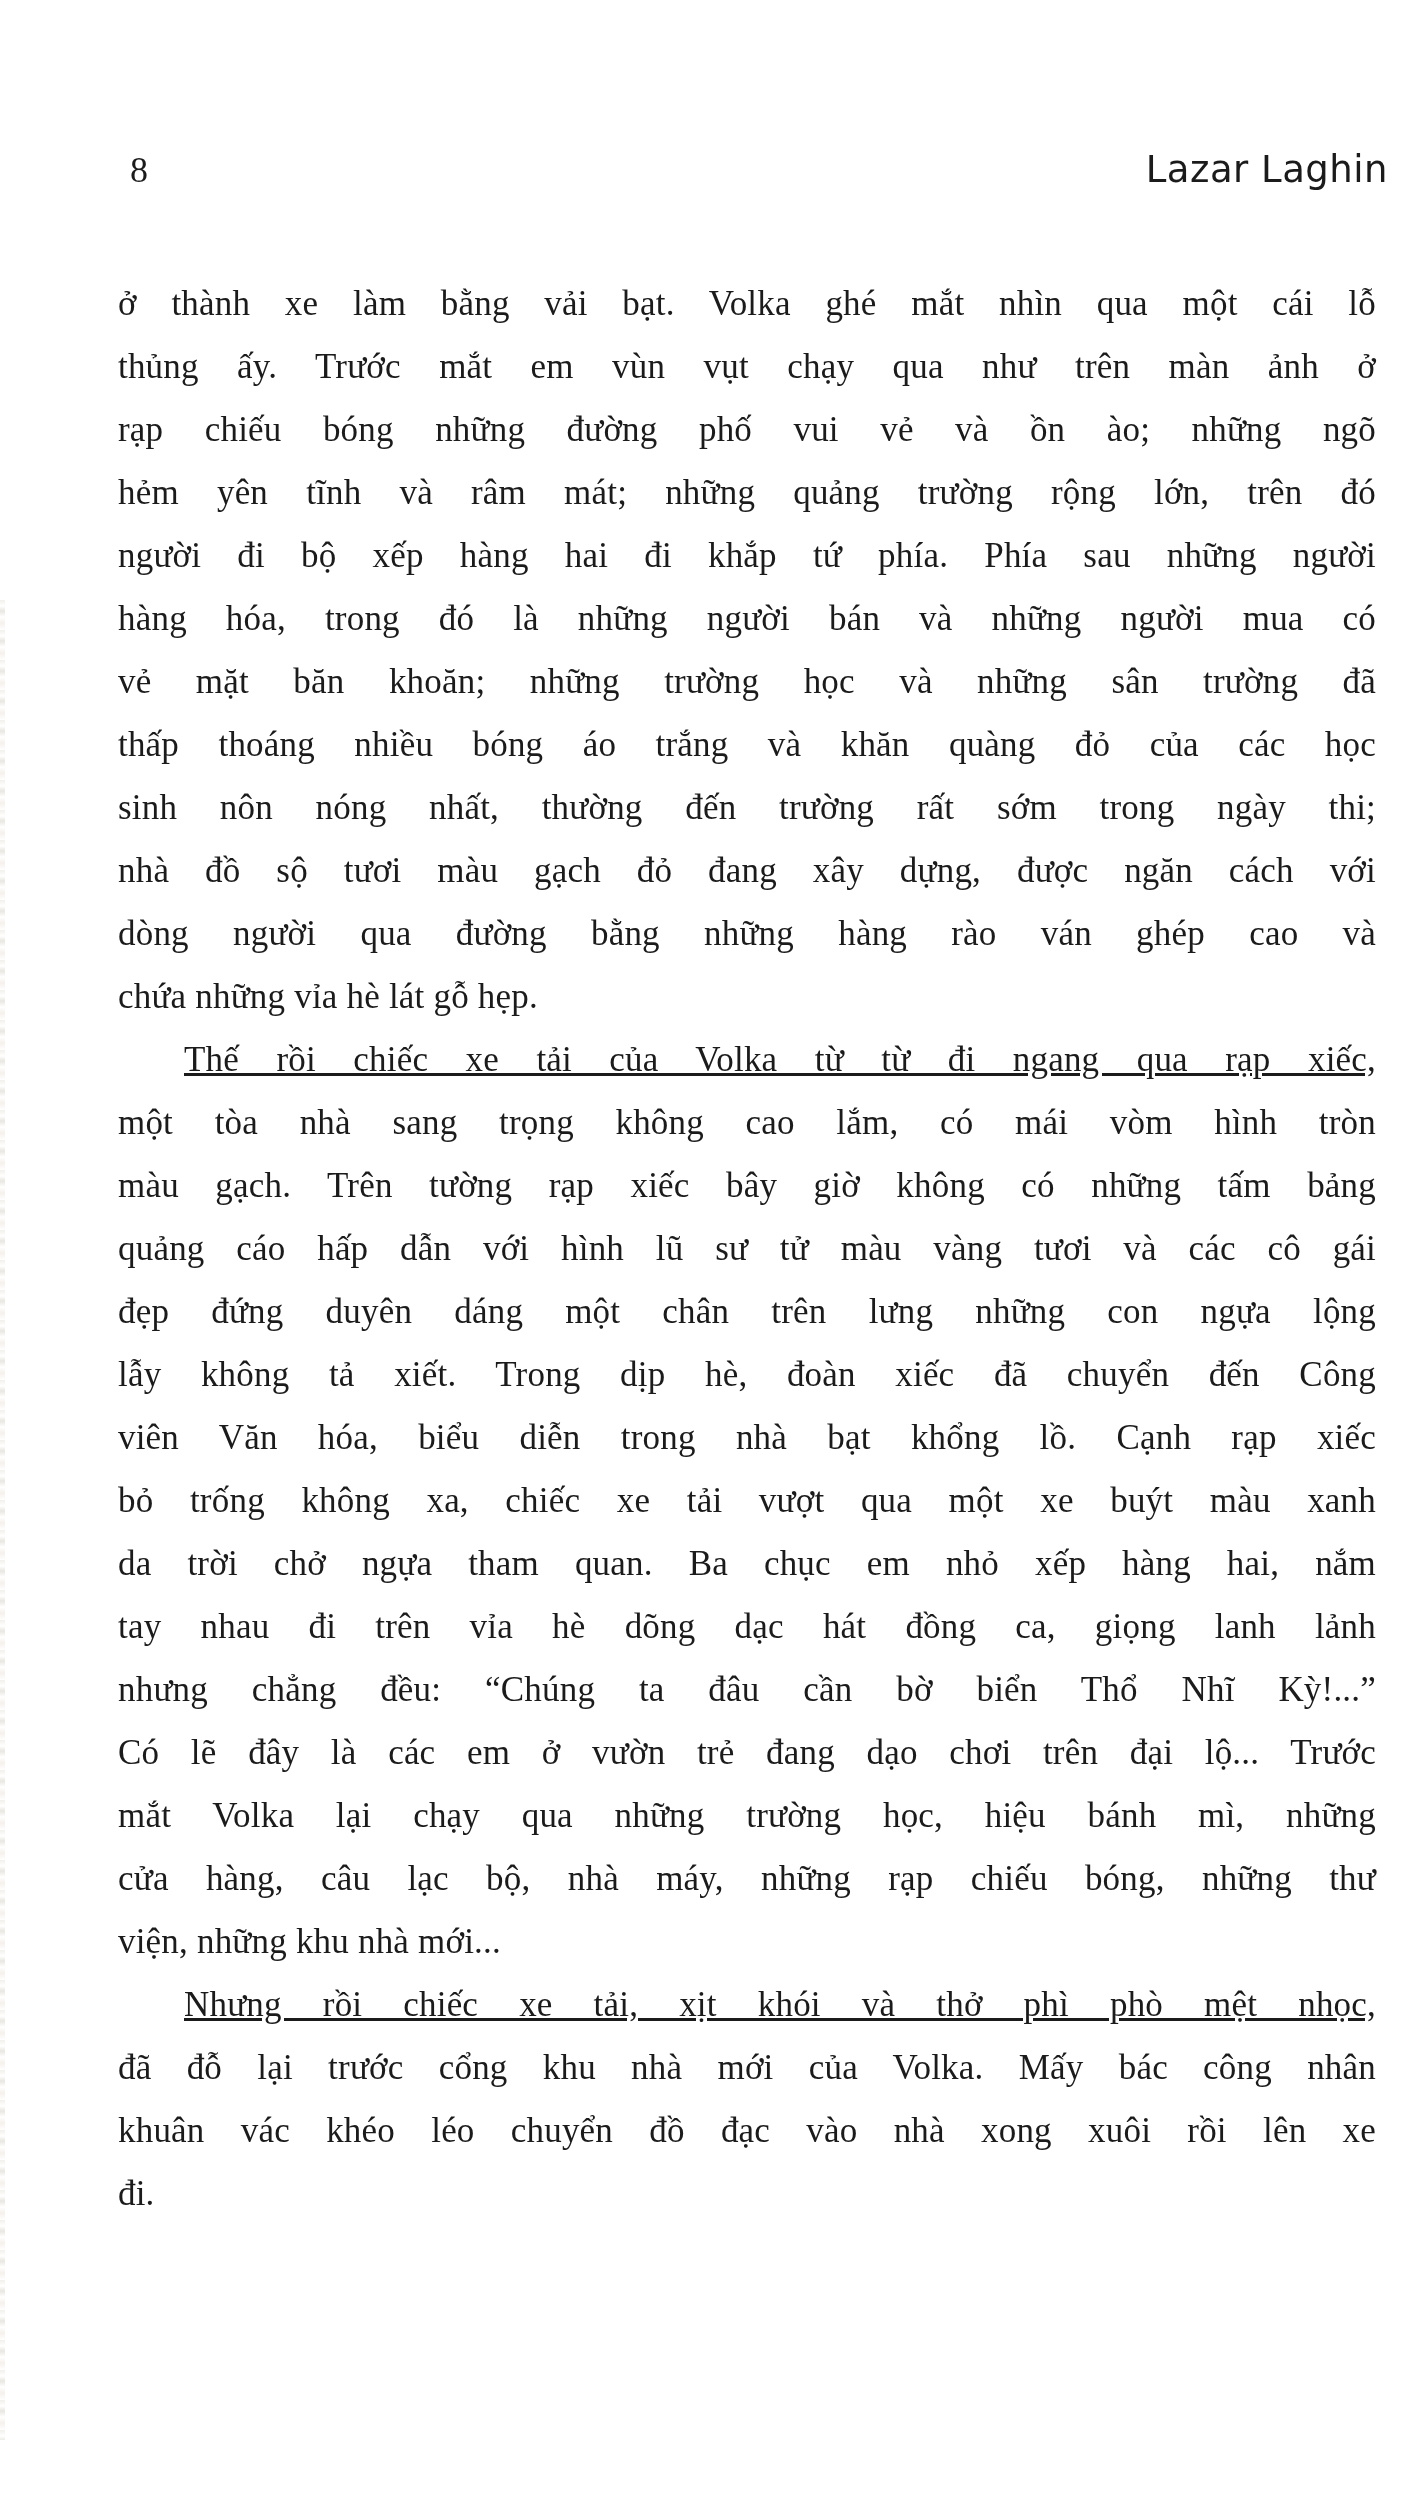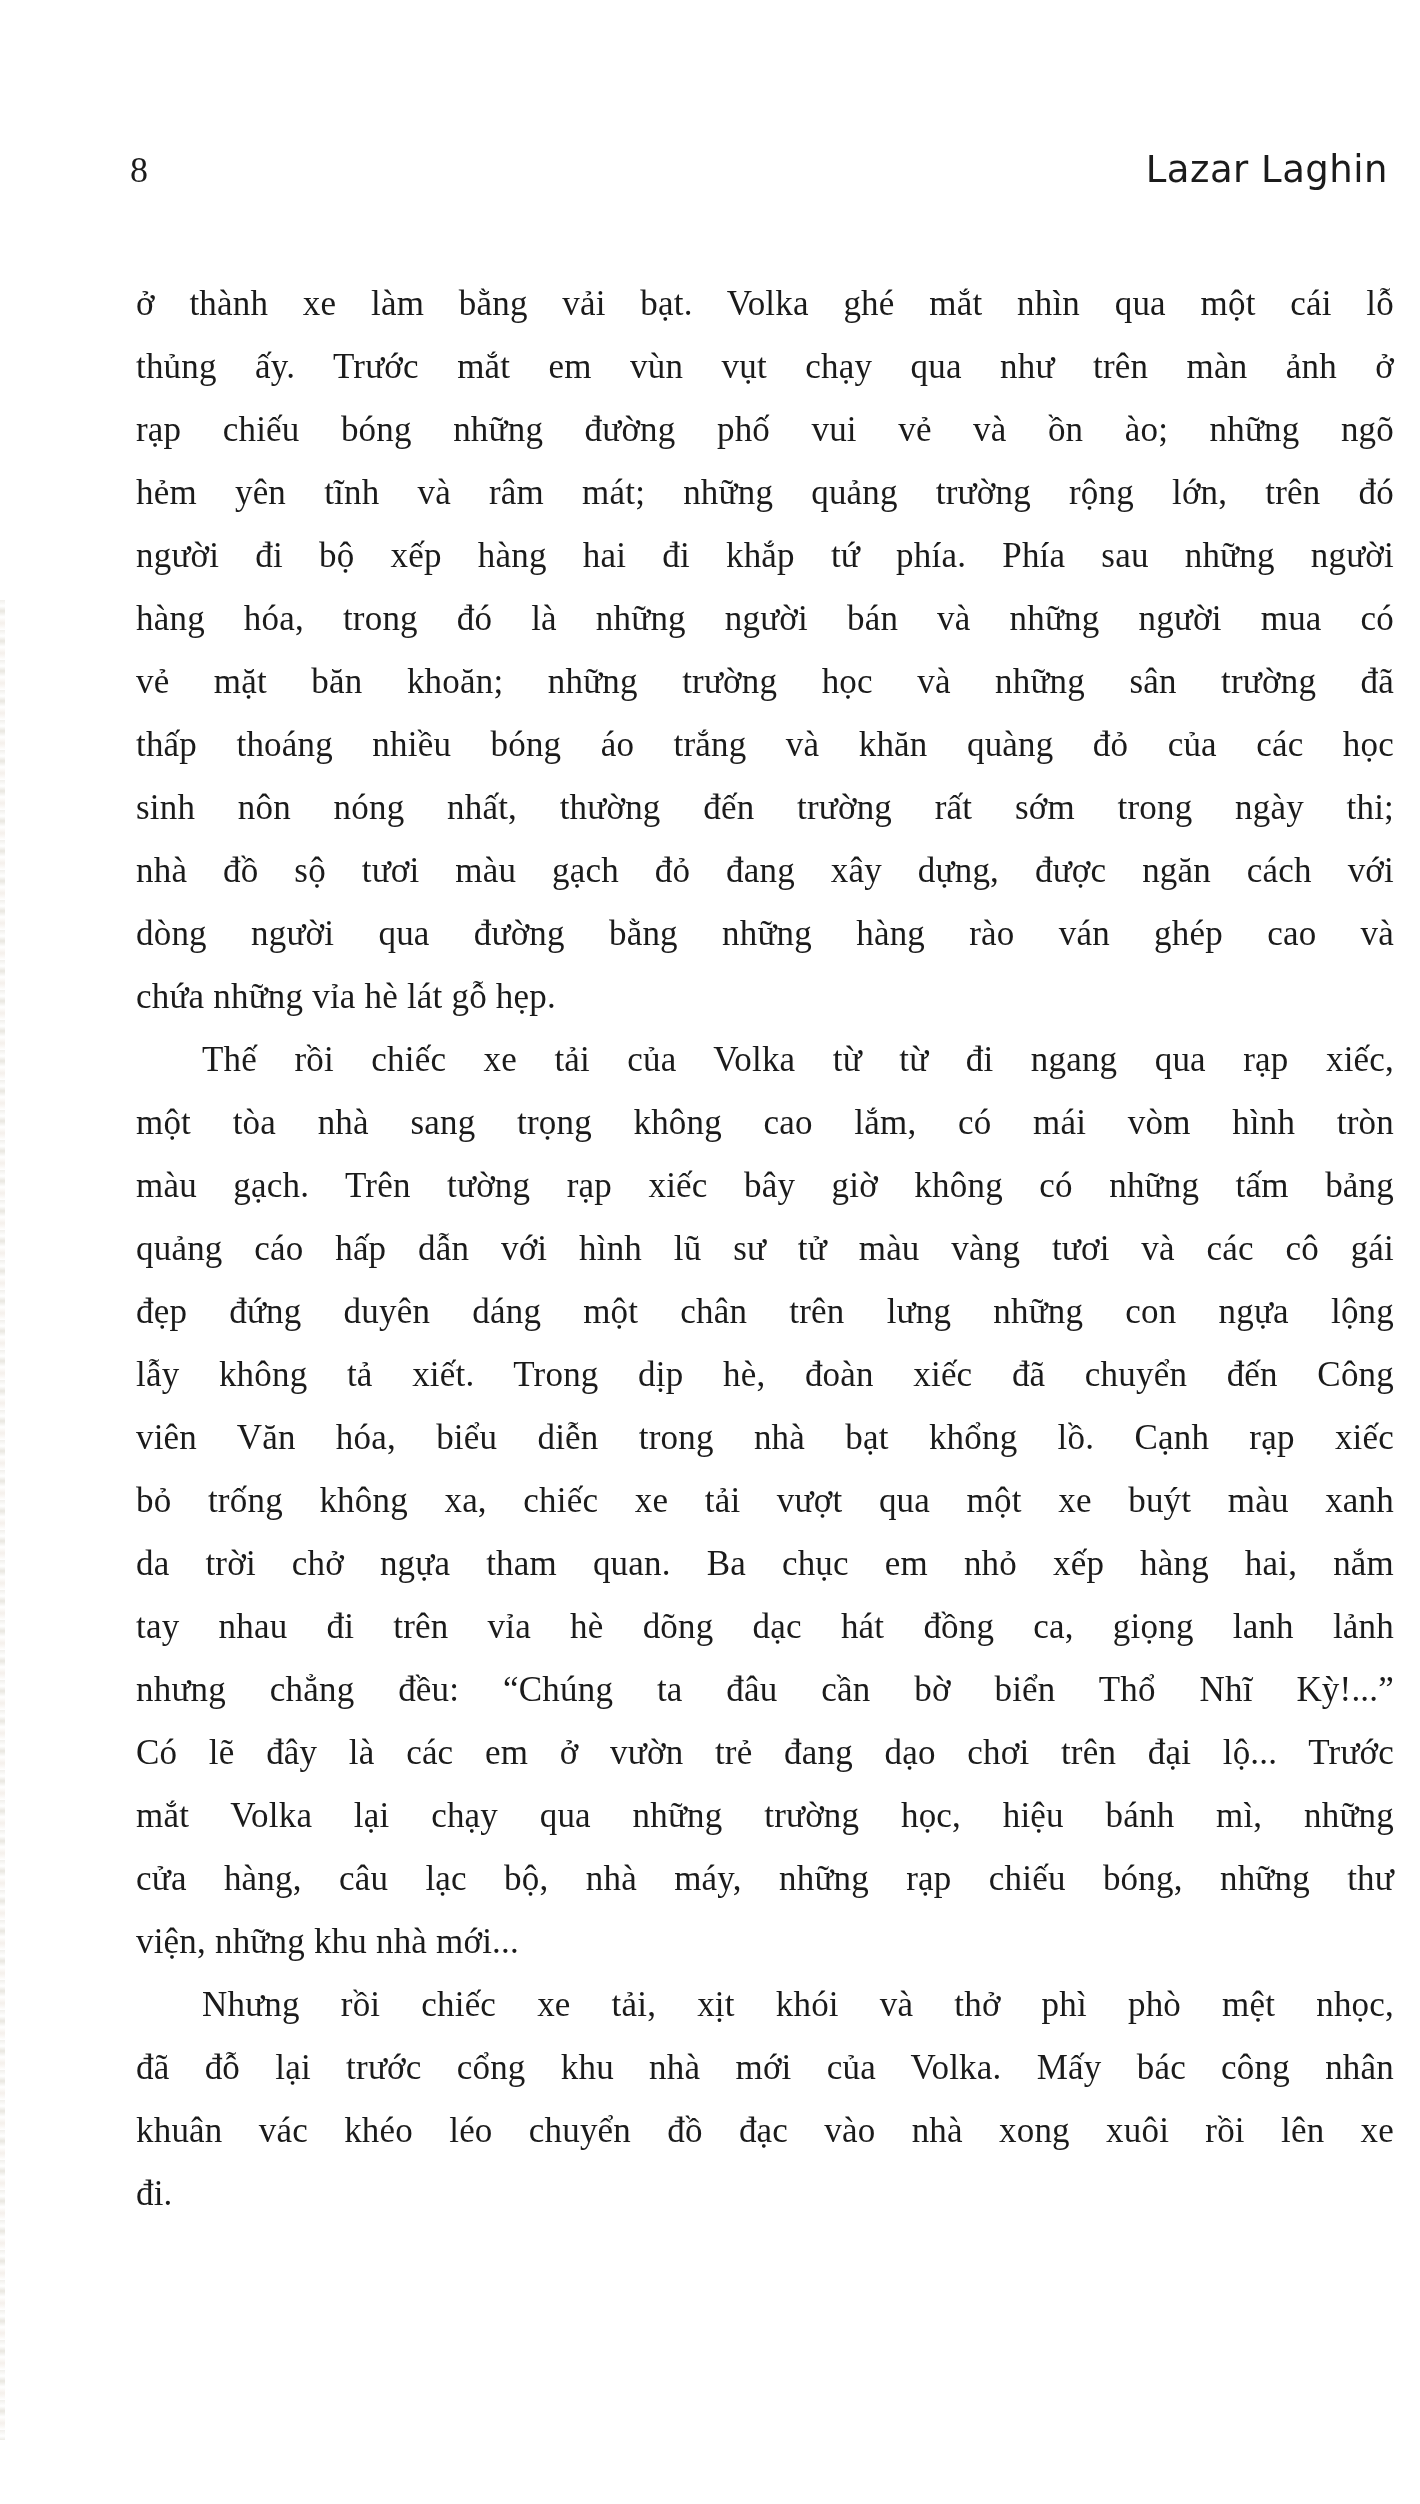--- a/index.html
+++ b/index.html
@@ -53,37 +53,38 @@
   .running-title {
     font-family: "DejaVu Sans", sans-serif;
     font-size: 37px;
     font-weight: 500;
     letter-spacing: 0.5px;
     text-align: right;
   }
   .page-body {
     position: absolute;
     top: 272px;
-    left: 136px;
+    left: 118px;
     width: 1258px;
   }
   .paragraph { margin: 0; padding: 0; }
   .line {
     font-size: 35px;
     line-height: 63px;
     white-space: nowrap;       
     text-align: justify;
     text-align-last: justify;
     letter-spacing: 0.2px;
   }
   .line.last {
     text-align-last: left;
   }
   .line.indent {
     padding-left: 66px;
+    text-decoration: underline;
   }
 </style>
 </head>
 <body style="--ink: #1b1b1b; --paper: #ffffff;">
 
 <div class="page">
   <div class="edge-artifact"></div>
 
   <div class="running-head">
     <span class="page-number">8</span>

